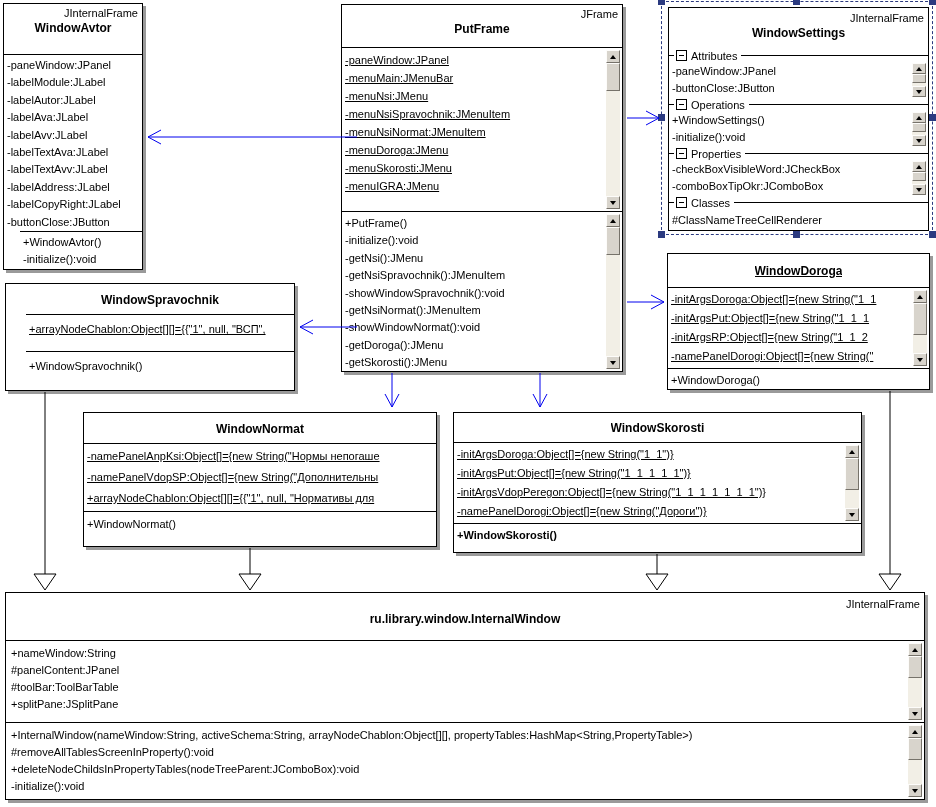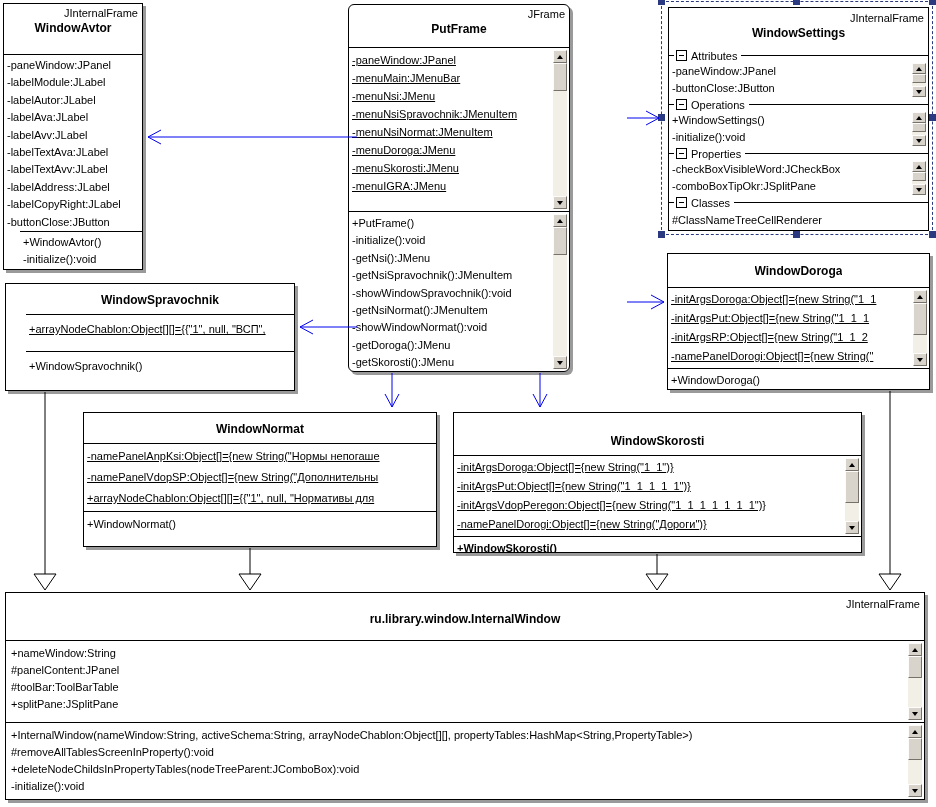--- a/index.html
+++ b/index.html
@@ -29,21 +29,21 @@
   .tri-up{width:0;height:0;border-left:3px solid transparent;border-right:3px solid transparent;border-bottom:4px solid #000;}
   .tri-down{width:0;height:0;border-left:3px solid transparent;border-right:3px solid transparent;border-top:4px solid #000;}
 
   
   #b-avtor{left:3px;top:3px;width:140px;height:267px;}
   #b-avtor .head{height:50px;box-sizing:border-box;}
   #b-avtor .attrs{height:176px;}
   #b-avtor .ops{flex:1;margin-left:16px;}
   #b-avtor .m-row{line-height:17.4px;}
 
-  #b-put{left:348px;top:4px;width:222px;height:368px;border-radius:6px;}
+  #b-put{left:341px;top:4px;width:282px;height:368px;}
   #b-put .head{height:42px;box-sizing:border-box;}
   #b-put .attrs{height:163px;}
   #b-put .ops{flex:1;}
   #b-put .attrs .m-row{line-height:18px;}
   #b-put .ops .m-row{line-height:17.4px;}
   #b-put .rows{padding-top:3px;margin-right:16px;}
 
   #b-settings{left:668px;top:7px;width:261px;height:224px;box-shadow:none;}
   #b-settings .head{height:40px;box-sizing:border-box;padding-top:3px;}
   .sep{display:flex;align-items:center;height:15px;flex:0 0 15px;}
@@ -63,34 +63,34 @@
   #ws-classes-row .m-row{line-height:17px;}
 
   #b-sprav{left:5px;top:283px;width:290px;height:108px;padding-left:20px;}
   #b-sprav .head{height:30px;box-sizing:border-box;}
   #b-sprav .attrs{height:36px;}
   #b-sprav .ops{flex:1;}
   #b-sprav .m-row{line-height:20px;}
   #b-sprav .rows{padding-top:4px;}
 
   #b-doroga{left:667px;top:253px;width:263px;height:137px;}
-  #b-doroga .head{height:33px;box-sizing:border-box;}
+  #b-doroga .head{height:33px;box-sizing:border-box;text-decoration:underline;}
   #b-doroga .attrs{height:80px;}
   #b-doroga .ops{flex:1;}
   #b-doroga .m-row{line-height:19px;}
   #b-doroga .attrs .rows{margin-right:16px;}
 
   #b-normat{left:83px;top:412px;width:354px;height:135px;}
   #b-normat .head{height:30px;box-sizing:border-box;}
   #b-normat .attrs{height:67px;}
   #b-normat .ops{flex:1;}
   #b-normat .m-row{line-height:21px;}
 
   #b-skorosti{left:453px;top:412px;width:409px;height:141px;}
-  #b-skorosti .head{height:29px;box-sizing:border-box;margin-top:13px;}
+  #b-skorosti .head{height:29px;box-sizing:border-box;}
   #b-skorosti .attrs{height:80px;}
   #b-skorosti .ops{flex:1;font-weight:bold;}
   #b-skorosti .m-row{line-height:19px;}
   #b-skorosti .attrs .rows{margin-right:16px;}
 
   #b-internal{left:5px;top:592px;width:920px;height:208px;}
   #b-internal .head{height:47px;box-sizing:border-box;padding-top:4px;}
   #b-internal .attrs{height:81px;}
   #b-internal .ops{flex:1;}
   #b-internal .m-row{line-height:17px;padding:0 5px;}
@@ -251,21 +251,21 @@
       <span class="sline w6"></span>
       <span class="collapse-icon">
           <span class="minus"></span>
         </span>
       <span class="sep-label">Properties</span>
       <span class="sline grow"></span>
     </div>
     <div class="ws-group">
       <div class="rows">
           <div class="m-row">-checkBoxVisibleWord:JCheckBox</div>
-          <div class="m-row">-comboBoxTipOkr:JSplitPane</div>
+          <div class="m-row">-comboBoxTipOkr:JComboBox</div>
         </div>
       <div class="vsb">
         <div class="sb-btn">
             <span class="tri-up"></span>
           </div>
         <div class="sb-thumb"></div>
         <div class="sb-track"></div>
         <div class="sb-btn">
             <span class="tri-down"></span>
           </div>

